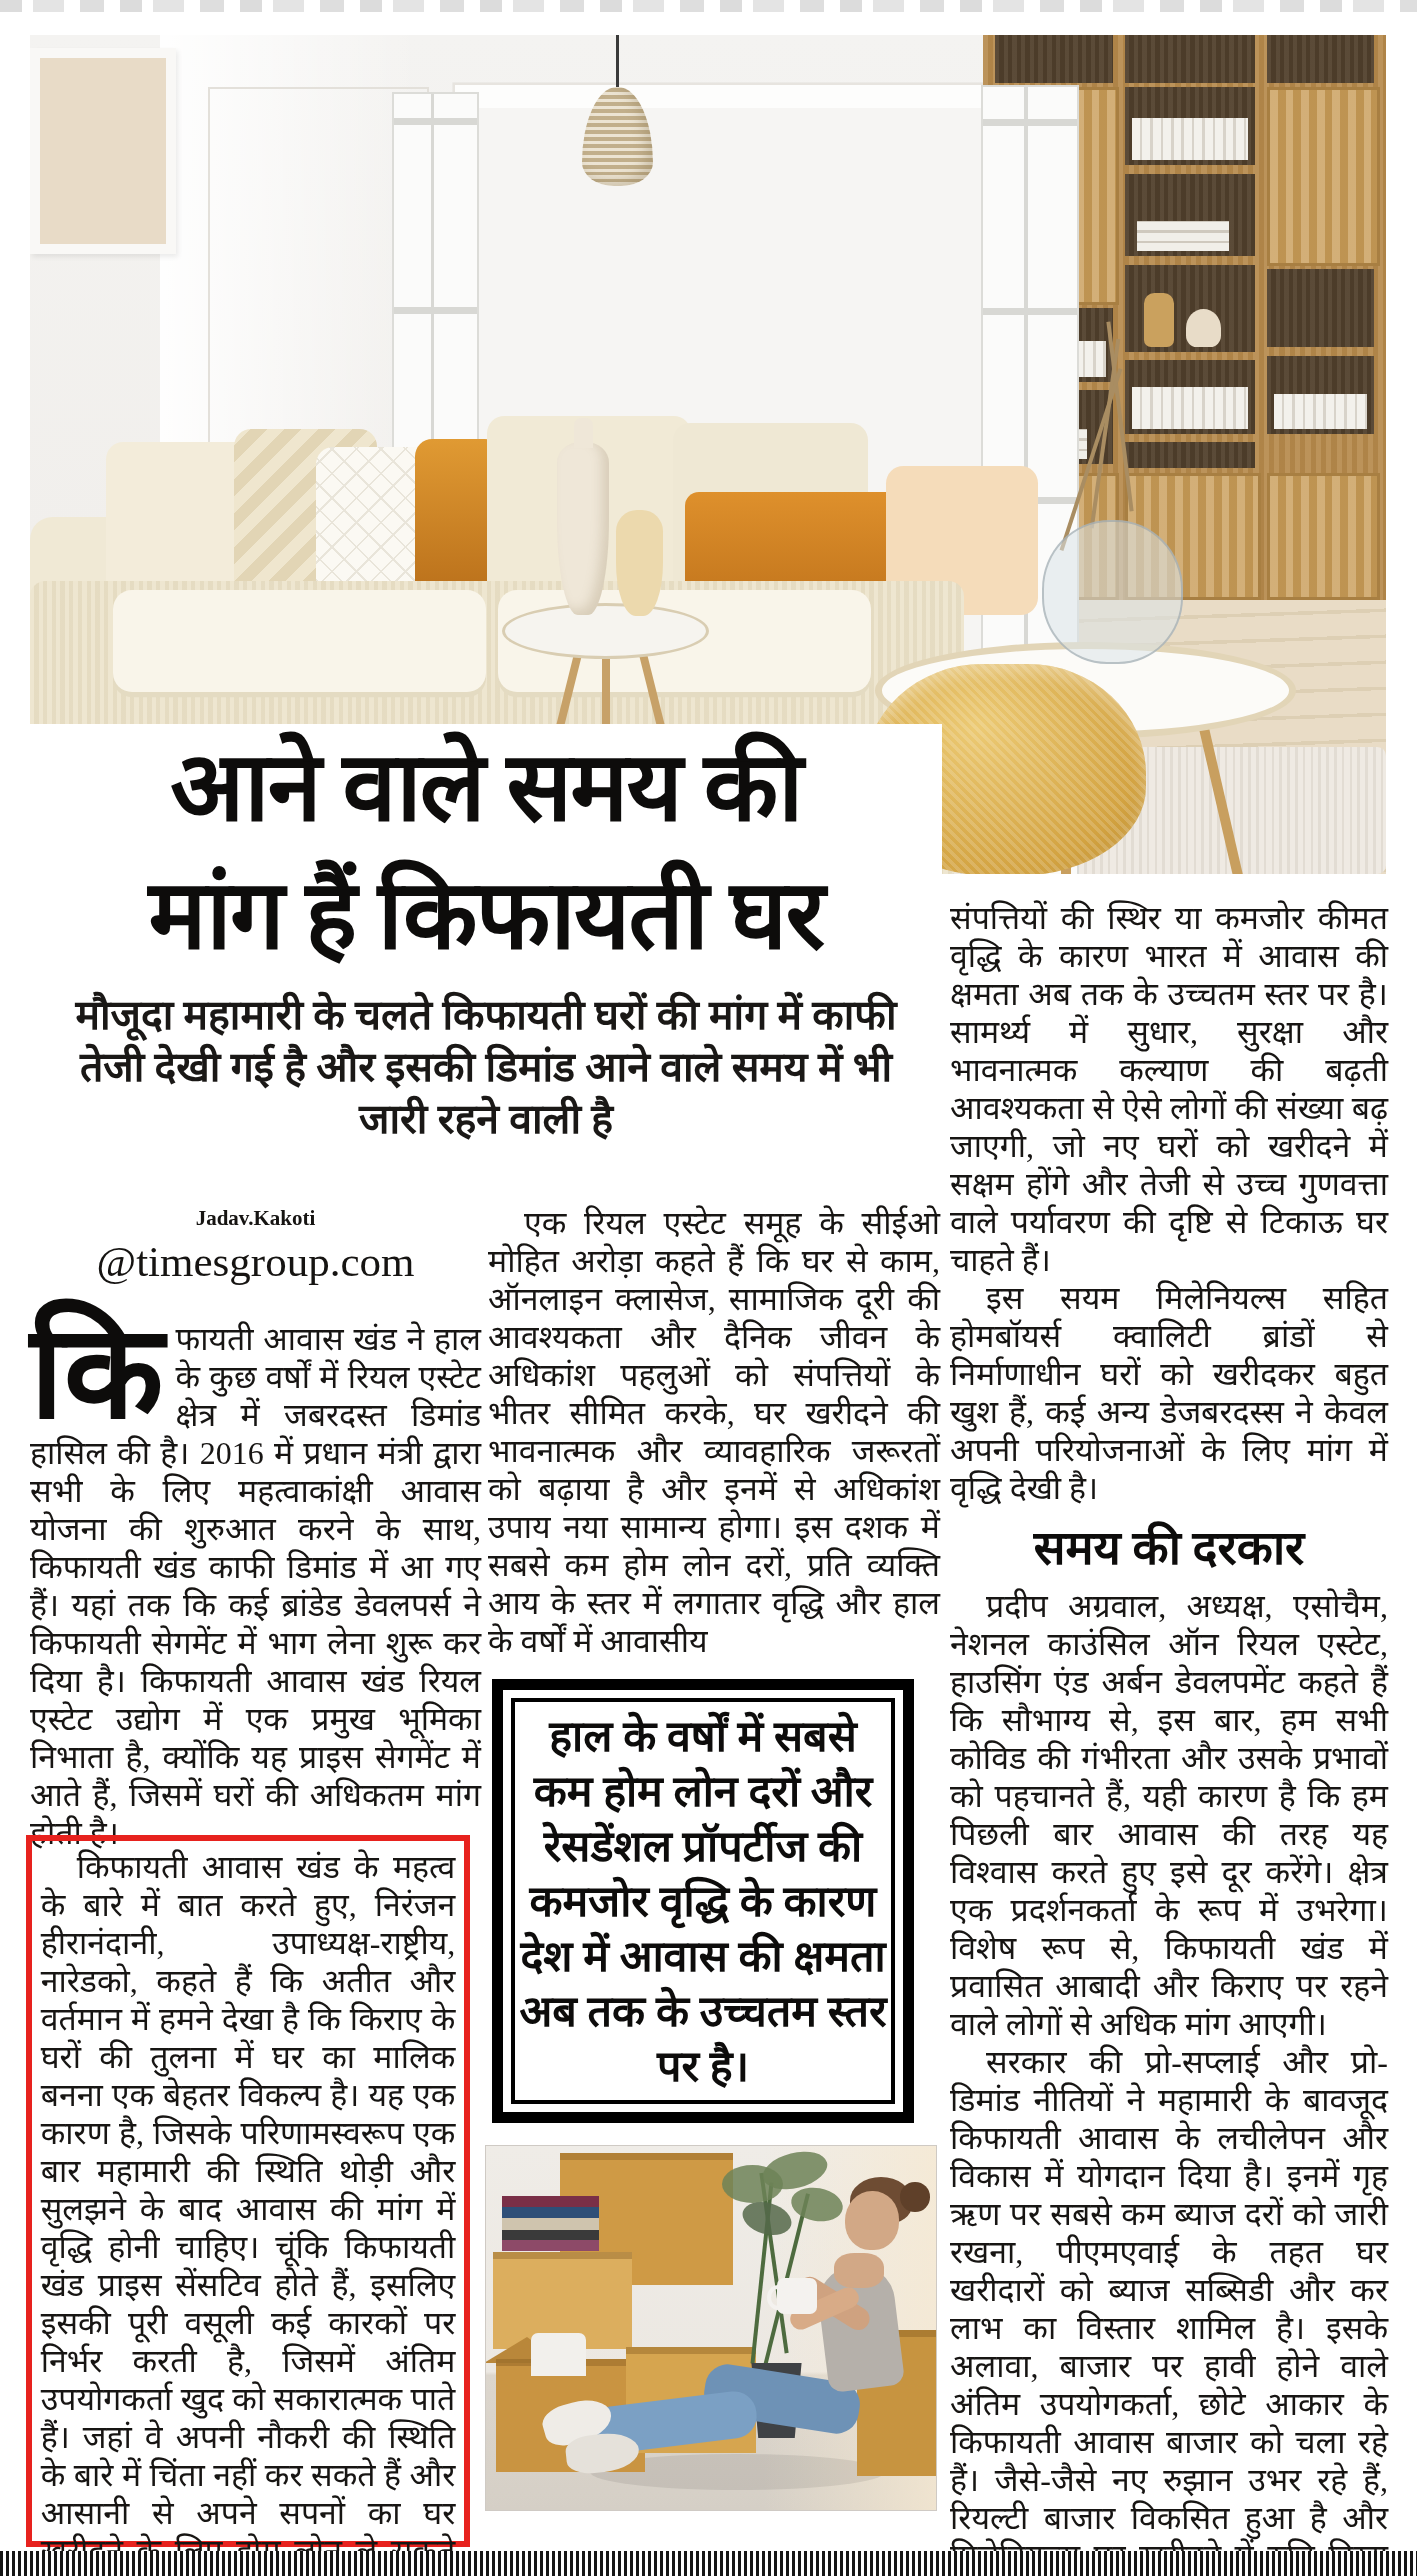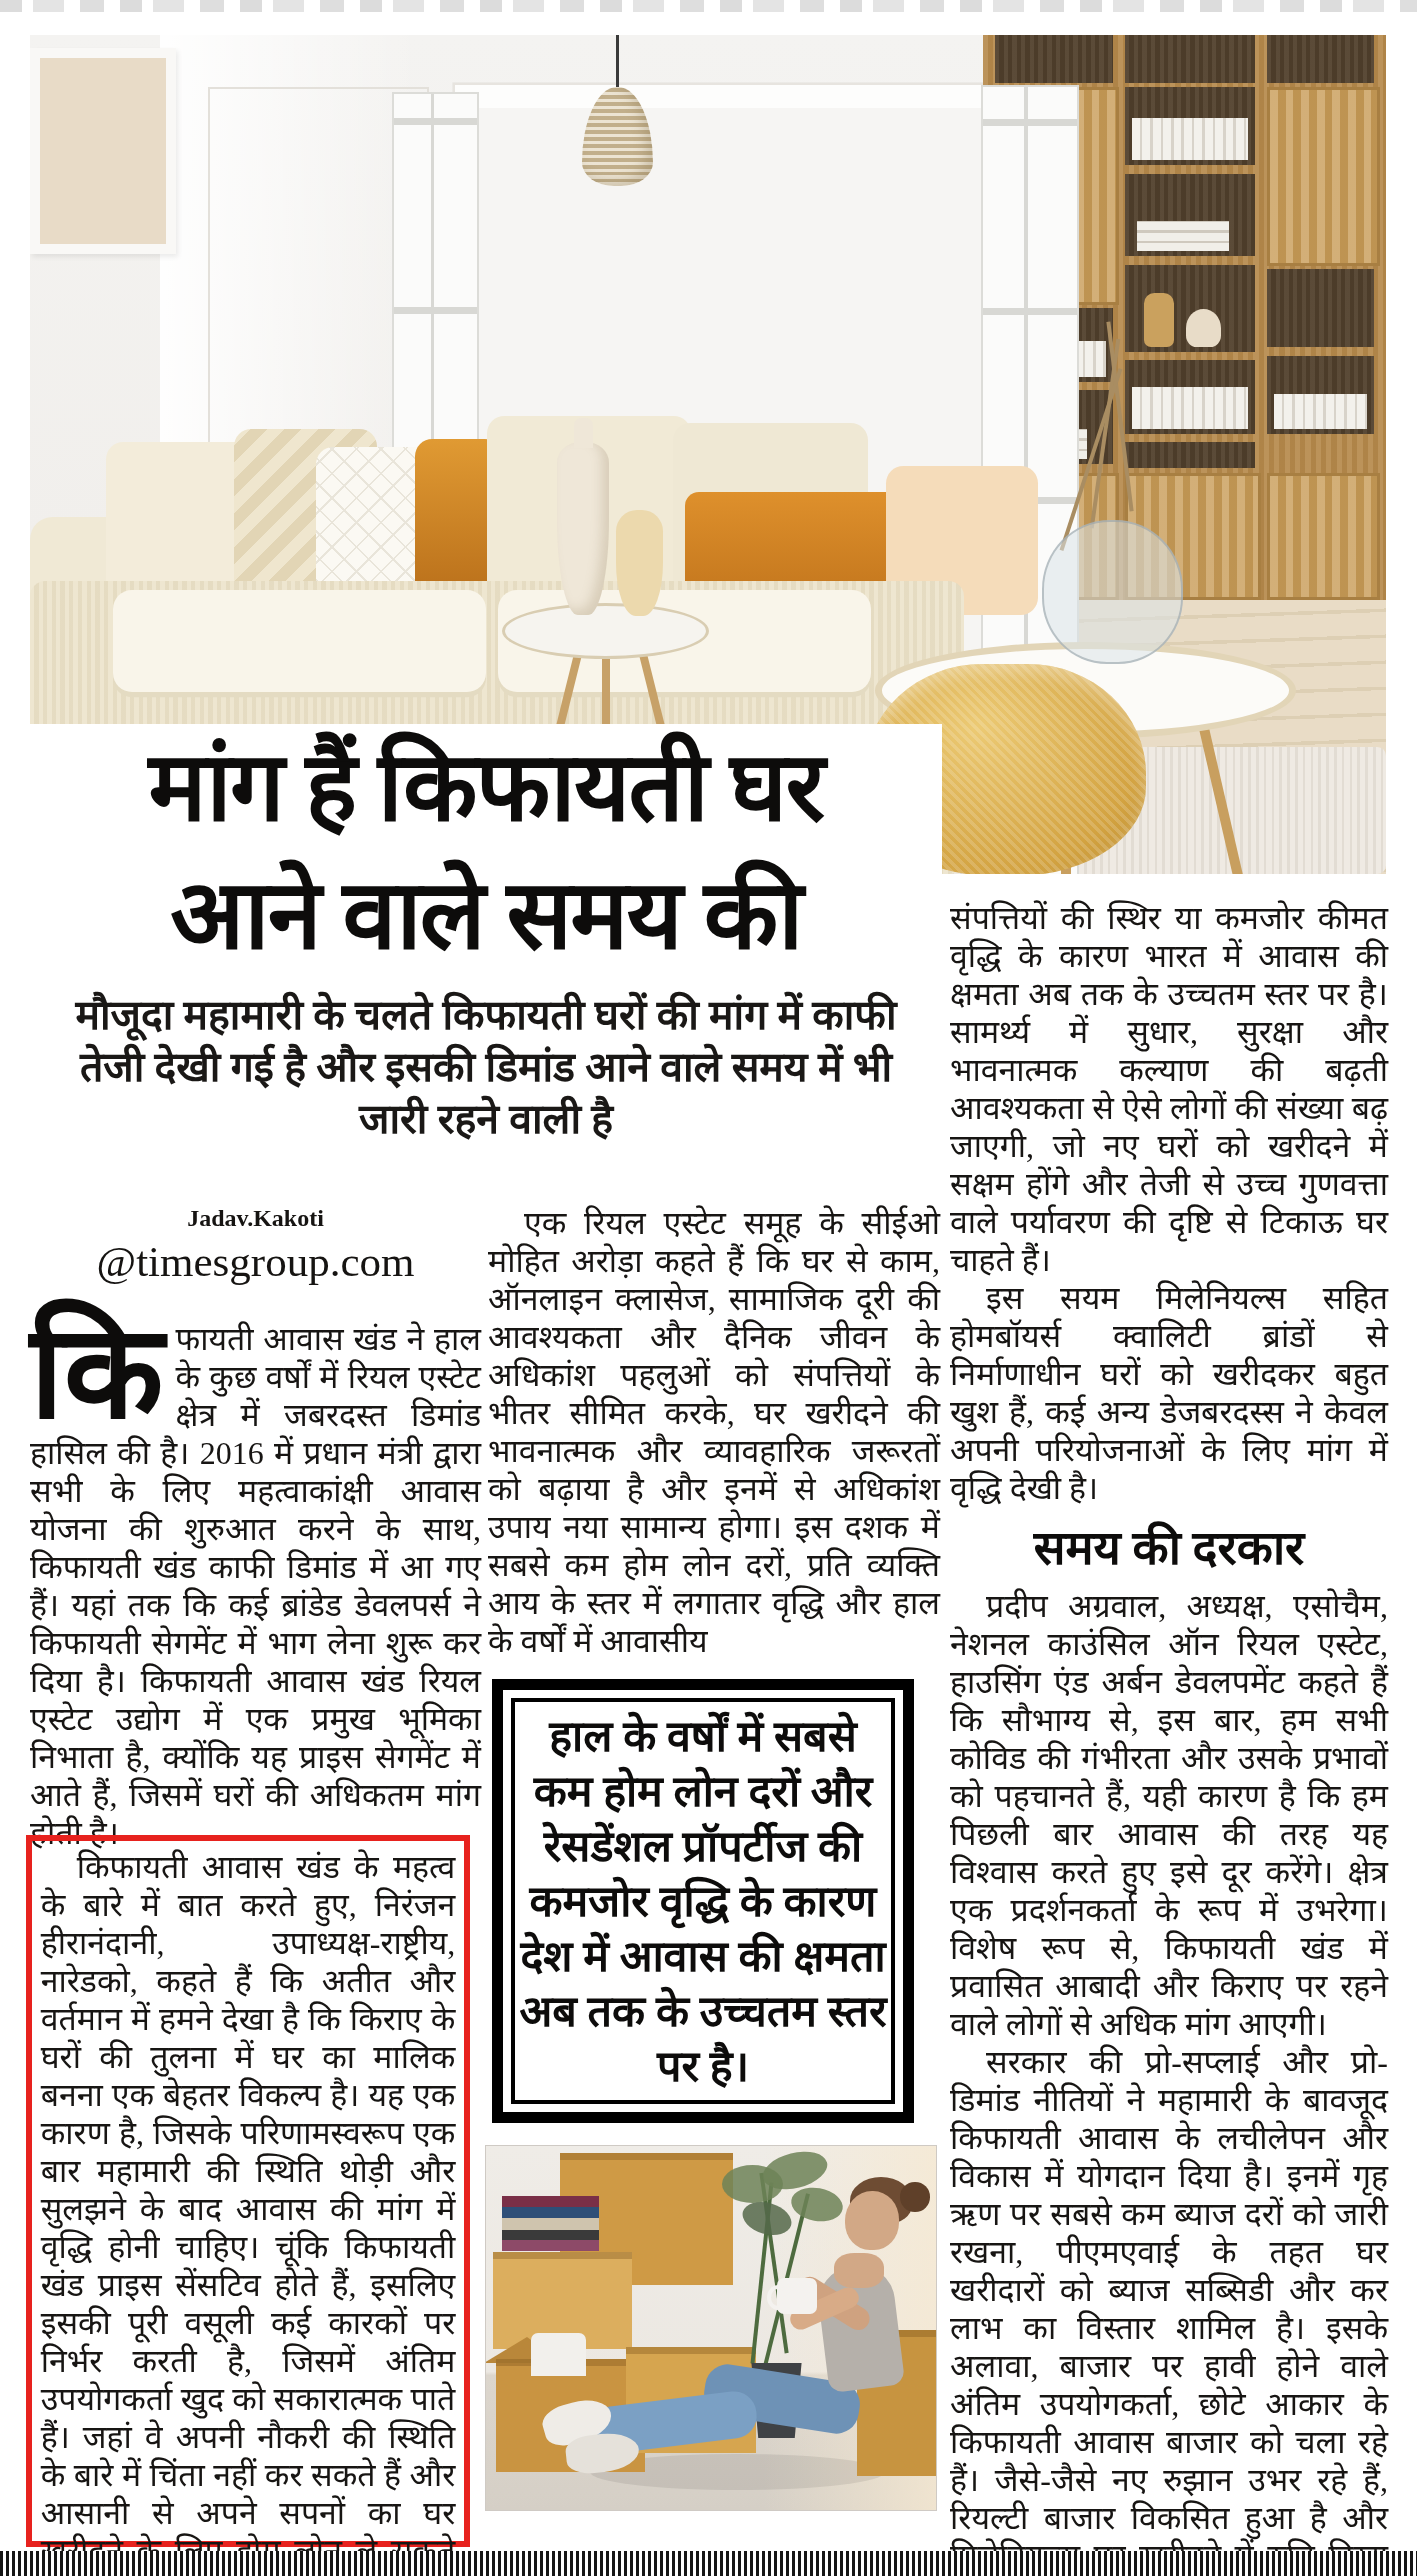--- a/index.html
+++ b/index.html
@@ -101,21 +101,21 @@
   #pouf:after{content:"";position:absolute;inset:0;border-radius:inherit;
     background:repeating-linear-gradient(45deg,rgba(255,255,255,.16) 0 3.5px,transparent 3.5px 7px);}
 
   
   #headline-box{left:30px;top:724px;width:912px;height:444px;background:#ffffff;text-align:center;}
   .hl{font-weight:700;font-size:97px;line-height:128px;color:#0d0c0b;letter-spacing:-1.7px;}
   #subhead{margin:8.7px auto 0;width:875px;font-weight:700;font-size:41px;line-height:52px;color:#1a1816;}
 
   
   #byline{left:30px;top:1197px;width:451px;text-align:center;}
-  #byline .name{font-weight:700;font-size:24px;line-height:43px;}
+  #byline .name{font-weight:700;font-size:21px;line-height:43px;}
   #byline .mail{font-size:43px;line-height:43px;}
 
   
   .body-text{font-size:32px;line-height:38px;text-align:justify;color:#171513;}
   #col1-p1{left:30px;top:1320px;width:451px;}
   .dropcap{float:left;font-size:130px;line-height:97px;font-weight:700;padding:5.2px 12px 0 0;color:#0d0c0b;}
   #red-box{left:26px;top:1835px;width:444px;height:712px;border:6px solid #e7221e;box-sizing:border-box;padding:7px 8.7px 0 8.7px;}
   #red-box .body-text{text-indent:36px;}
   #col2-p1{left:488px;top:1204px;width:452px;text-indent:36px;}
   #col3{left:950px;top:899px;width:438px;}
@@ -266,22 +266,22 @@
     <div class="branch abs" id="br3"></div>
     <div class="ct-leg abs" id="ctl1"></div>
     <div class="ct-leg abs" id="ctl2"></div>
     <div class="ct-leg abs" id="ctl3"></div>
     <div id="ctable-top" class="abs"></div>
     <div id="gvase" class="abs"></div>
     <div id="pouf" class="abs"></div>
   </div>
 
   <div id="headline-box" class="abs">
+    <div class="hl">आने वाले समय की</div>
     <div class="hl">मांग हैं किफायती घर</div>
-    <div class="hl">आने वाले समय की</div>
     <div id="subhead">मौजूदा महामारी के चलते किफायती घरों की मांग में काफी तेजी देखी गई है और इसकी डिमांड आने वाले समय में भी जारी रहने वाली है</div>
   </div>
 
   <div id="byline" class="abs">
     <div class="name">Jadav.Kakoti</div>
     <div class="mail">@timesgroup.com</div>
   </div>
 
   <div id="col1-p1" class="abs body-text">
     <span class="dropcap">कि</span><span>फायती आवास खंड ने हाल के कुछ वर्षों में रियल एस्टेट क्षेत्र में जबरदस्त डिमांड हासिल की है। 2016 में प्रधान मंत्री द्वारा सभी के लिए महत्वाकांक्षी आवास योजना की शुरुआत करने के साथ, किफायती खंड काफी डिमांड में आ गए हैं। यहां तक कि कई ब्रांडेड डेवलपर्स ने किफायती सेगमेंट में भाग लेना शुरू कर दिया है। किफायती आवास खंड रियल एस्टेट उद्योग में एक प्रमुख भूमिका निभाता है, क्योंकि यह प्राइस सेगमेंट में आते हैं, जिसमें घरों की अधिकतम मांग होती है।</span>

